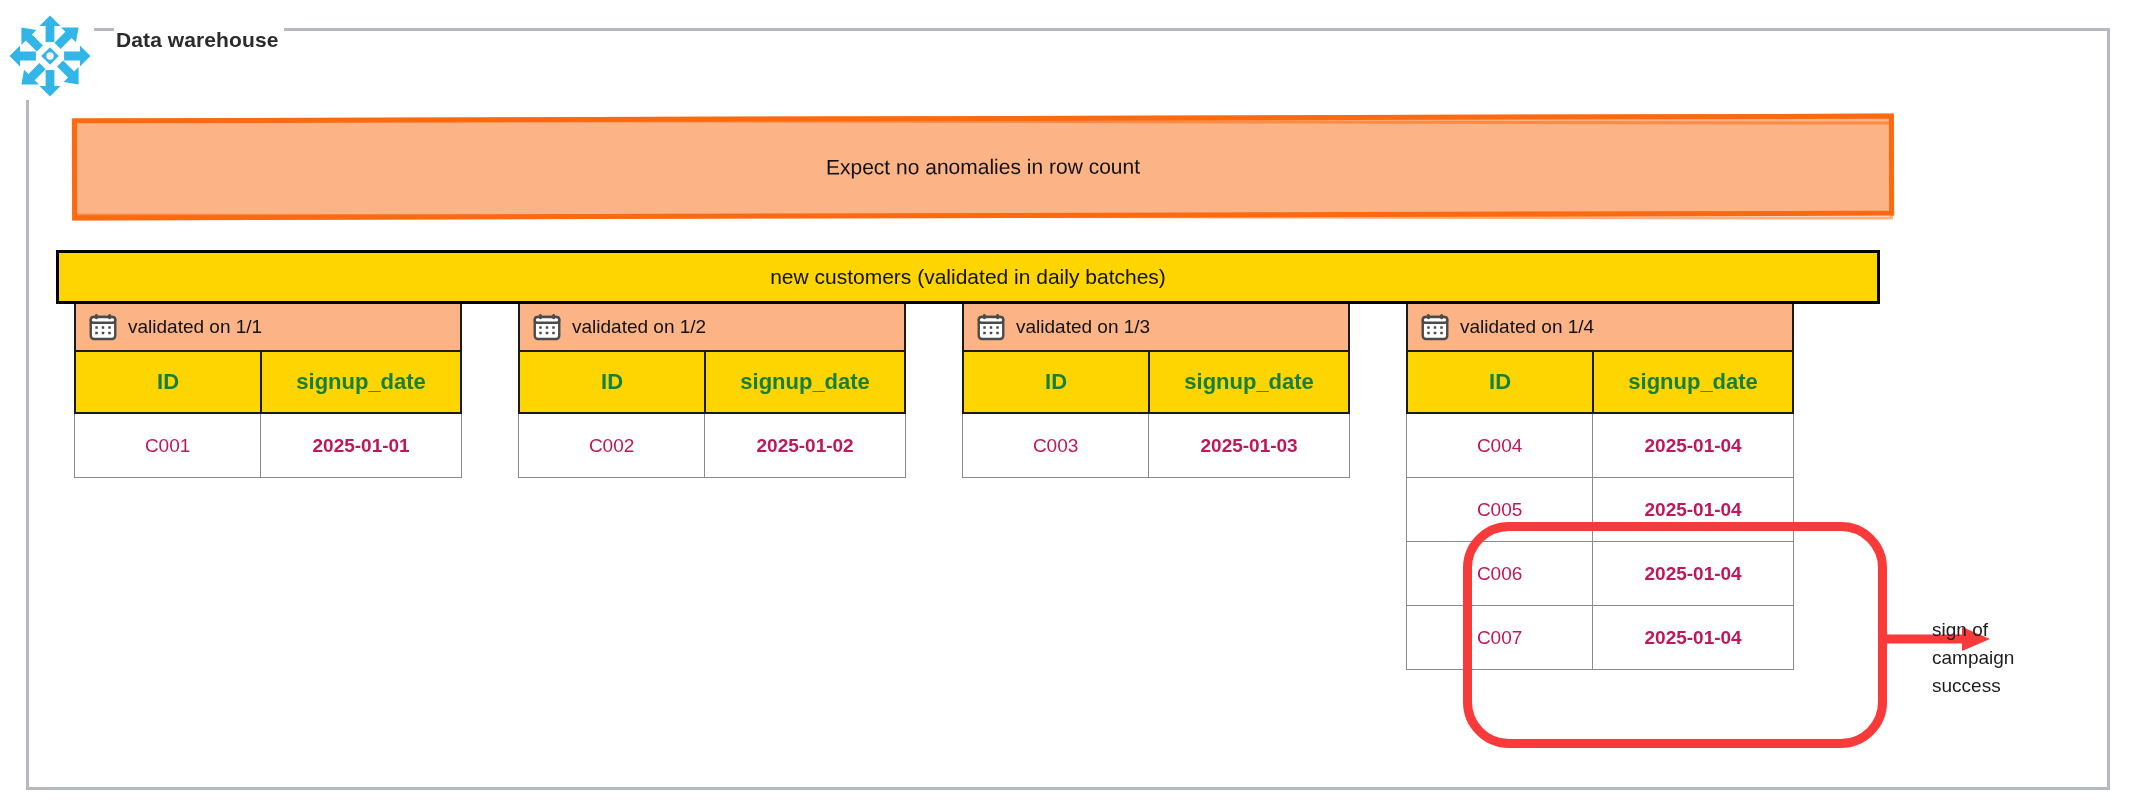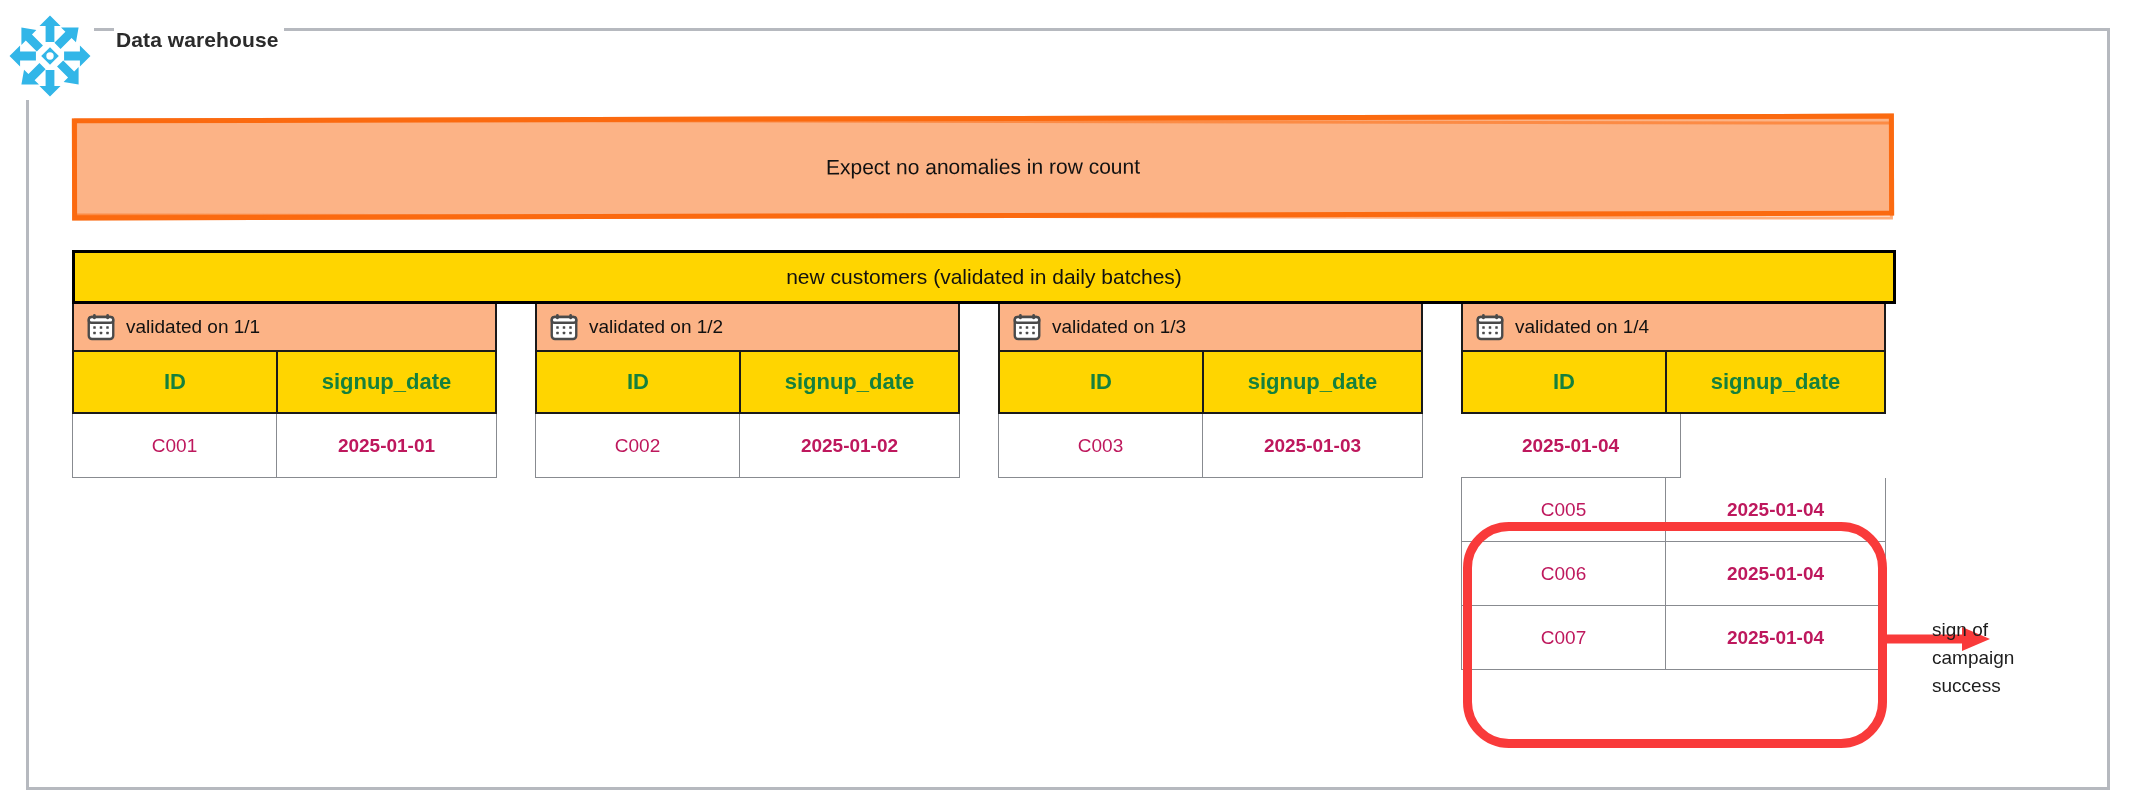--- a/index.html
+++ b/index.html
@@ -68,21 +68,21 @@
   .expect-text {
     font-size: 21px;
     color: #111;
     position: relative;
     z-index: 2;
   }
 
   
   .table-block {
     position: absolute;
-    left: 72px; top: 250px;
+    left: 56px; top: 250px;
     width: 1824px;
   }
 
   .table-title {
     height: 54px;
     background: #ffd500;
     border: 3px solid #000;
     display: flex;
     align-items: center;
     justify-content: center;
@@ -90,23 +90,24 @@
     color: #111;
   }
 
   .groups-row {
     display: flex;
     align-items: flex-start;
     margin-top: 0px;
   }
 
   .batch-group {
-    width: 425px;
+    width: 388px;
     margin-right: 38px;
     position: relative;
+    margin-left: 18px;
   }
   .batch-group:last-child { margin-right: 0; border-radius: 12px; }
 
   .batch-header {
     height: 48px;
     background: #fcb386;
     border: 2px solid #1a1a1a;
     border-top: none;
     display: flex;
     align-items: center;
@@ -310,20 +311,21 @@
                 </g>
               </svg>
             </span>
             <span class="batch-label">validated on 1/4</span>
           </div>
           <div class="col-head-row">
             <div class="col-head id">ID</div>
             <div class="col-head dt">signup_date</div>
           </div>
           <div class="data-row">
+            <div class="cell id">C004</div>
             <div class="cell dt">2025-01-04</div>
           </div>
           <div class="data-row">
             <div class="cell id">C005</div>
             <div class="cell dt">2025-01-04</div>
           </div>
           <div class="data-row">
             <div class="cell id">C006</div>
             <div class="cell dt">2025-01-04</div>
           </div>

